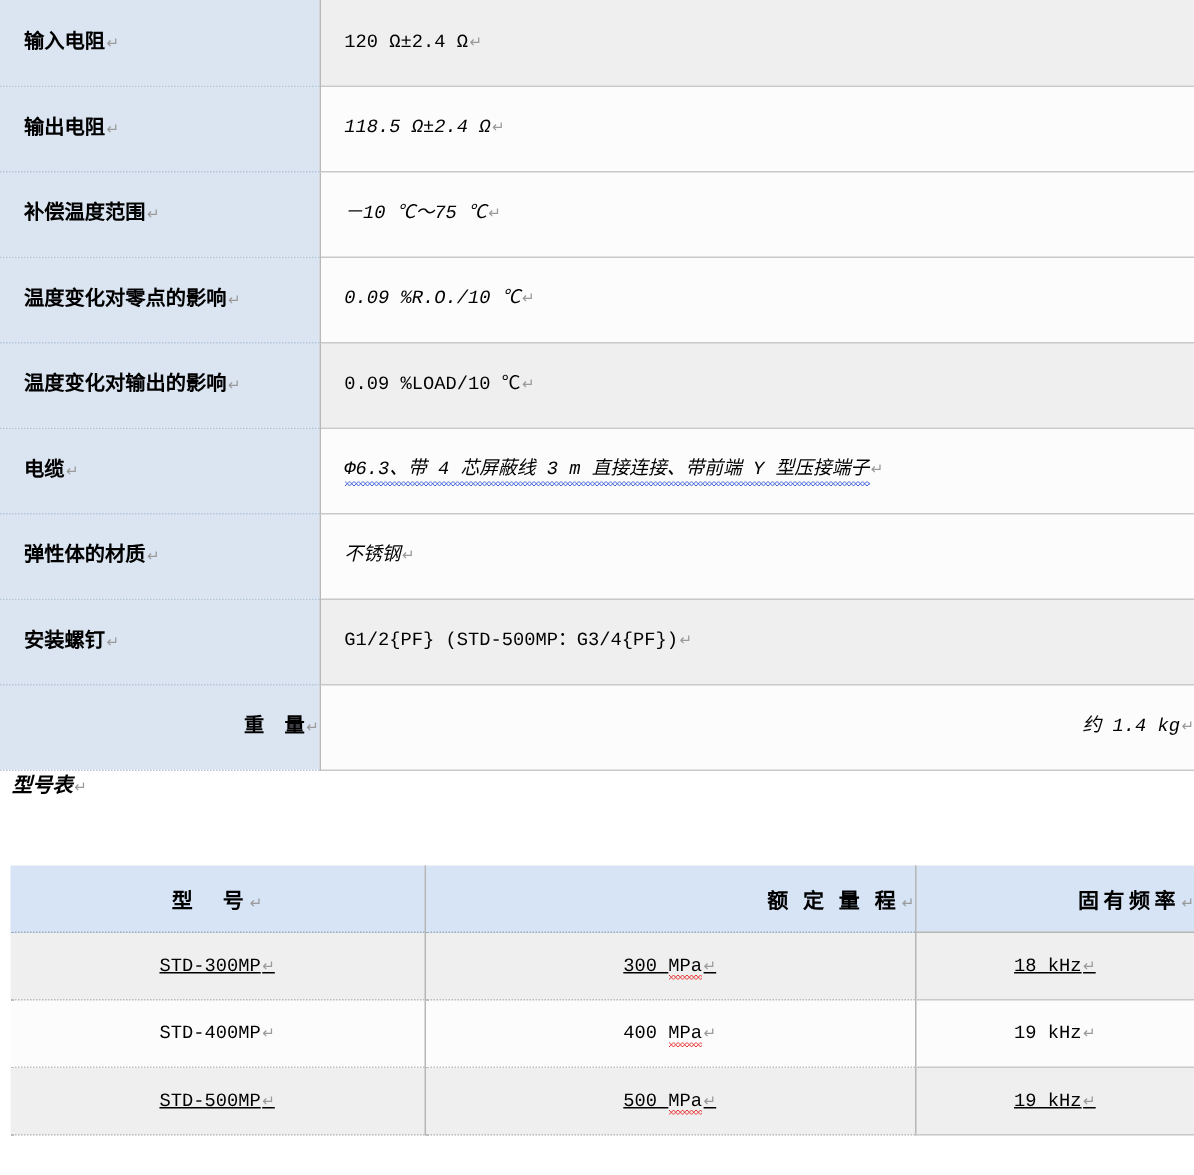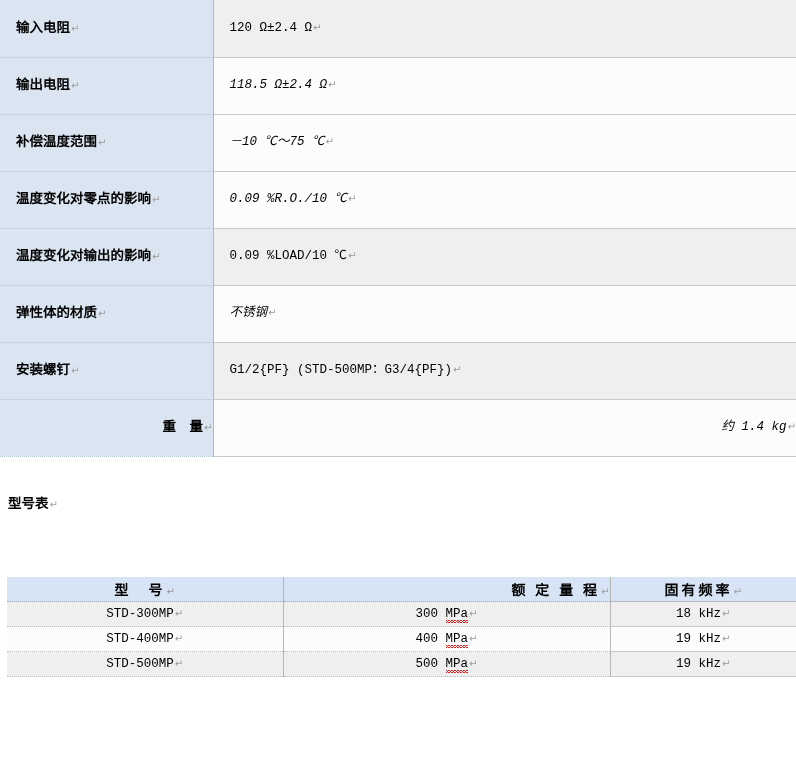--- a/index.html
+++ b/index.html
@@ -58,25 +58,26 @@
   }
   .spec-table tr.odd td.value { background: #efefef; }
   .spec-table tr.even td.value { background: #fcfcfc; font-style: italic; }
   .spec-table tr:last-child td { border-bottom: 1px dotted #b4c6da; text-align: right; }
   .spec-table tr:last-child td.value { border-bottom: 1px solid #c9c9c9; }
 
   
   .section-caption {
     position: absolute;
     left: 8px;
-    top: 492px;
+    top: 512px;
     font-family: "Liberation Sans", "DejaVu Sans", sans-serif;
     font-weight: bold;
     font-size: 13.5px;
     color: #000;
+    font-style: italic;
   }
 
   
   .model-wrap {
     position: absolute;
     left: 7px;
     top: 577px;
     width: 789px;
   }
   .model-table {
@@ -86,45 +87,45 @@
   }
   .model-table col.m-model { width: 276px; }
   .model-table col.m-range { width: 327px; }
   .model-table col.m-freq  { width: 186px; }
 
   .model-table th,
   .model-table td {
     text-align: center;
     vertical-align: middle;
     padding: 0;
-    height: 24px;
+    height: 44px;
     white-space: nowrap;
   }
 
   .model-table thead th {
     background: #d6e4f5;
     font-family: "Liberation Sans", "DejaVu Sans", sans-serif;
     font-weight: bold;
     font-size: 14px;
     letter-spacing: 3px;
     border-bottom: 1px dotted #9aabbd;
   }
   .model-table thead th.col2 { border-left: 1px solid #b6b6b6; text-align: right; }
-  .model-table thead th.col3 { border-left: 1px solid #b6b6b6; border-bottom: 1px solid #b6b6b6; }
+  .model-table thead th.col3 { border-left: 1px solid #b6b6b6; border-bottom: 1px solid #b6b6b6; text-align: right; }
 
   .model-table tbody td {
     font-family: "Liberation Mono", "DejaVu Sans Mono", monospace;
     font-size: 12.5px;
     border-bottom: 1px dotted #bdbdbd;
   }
   .model-table tbody td.col2 { border-left: 1px solid #b6b6b6; }
   .model-table tbody td.col3 { border-left: 1px solid #b6b6b6; border-bottom: 1px solid #c9c9c9; }
 
   .model-table tbody tr.odd  td { background: #fcfcfc; }
-  .model-table tbody tr.even td { background: #efefef; }
+  .model-table tbody tr.even td { background: #efefef; text-decoration: underline; }
 
   
   .pilcrow {
     font-family: "DejaVu Sans", sans-serif;
     color: #9a9a9a;
     font-size: 10px;
     font-weight: normal;
     letter-spacing: 0;
     padding-left: 1px;
     vertical-align: baseline;
@@ -176,20 +177,24 @@
     </tr>
     <tr class="even">
       <td class="label"><span>温度变化对零点的影响</span><span class="pilcrow">↵</span></td>
       <td class="value"><span>0.09 %R.O./10 ℃</span><span class="pilcrow">↵</span></td>
     </tr>
     <tr class="odd">
       <td class="label"><span>温度变化对输出的影响</span><span class="pilcrow">↵</span></td>
       <td class="value"><span>0.09 %LOAD/10 ℃</span><span class="pilcrow">↵</span></td>
     </tr>
     <tr class="even">
+      <td class="label"><span>电缆</span><span class="pilcrow">↵</span></td>
+      <td class="value"><span class="squiggle squiggle-blue">Φ6.3、带 4 芯屏蔽线 3 m 直接连接、带前端 Y 型压接端子</span><span class="pilcrow">↵</span></td>
+    </tr>
+    <tr class="even">
       <td class="label"><span>弹性体的材质</span><span class="pilcrow">↵</span></td>
       <td class="value"><span>不锈钢</span><span class="pilcrow">↵</span></td>
     </tr>
     <tr class="odd">
       <td class="label"><span>安装螺钉</span><span class="pilcrow">↵</span></td>
       <td class="value"><span>G1/2{PF} (STD-500MP：G3/4{PF})</span><span class="pilcrow">↵</span></td>
     </tr>
     <tr class="even">
       <td class="label"><span>重　量</span><span class="pilcrow">↵</span></td>
       <td class="value"><span>约 1.4 kg</span><span class="pilcrow">↵</span></td>

